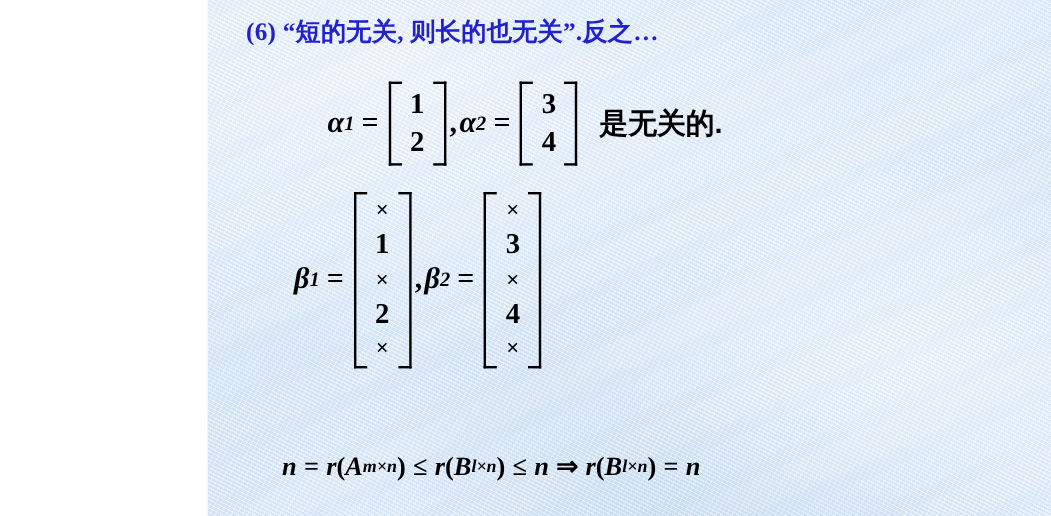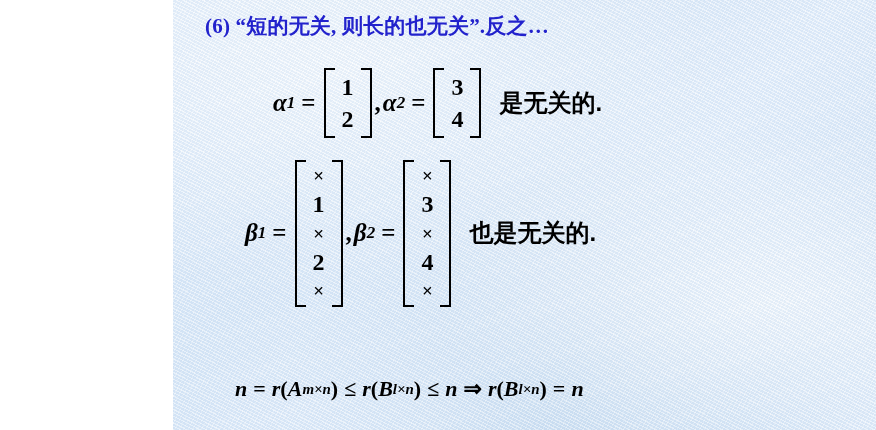--- a/index.html
+++ b/index.html
@@ -203,21 +203,20 @@
       <span class="brk left"></span>
       <span class="mcol">
         <span class="mcell x">×</span>
         <span class="mcell">3</span>
         <span class="mcell x">×</span>
         <span class="mcell">4</span>
         <span class="mcell x">×</span>
       </span>
       <span class="brk right"></span>
     </span>
-    <span class="tail">也是无关的.</span>
   </div>
 
   <div class="eq-row" id="row-rank">
     <span class="sym">n</span>
     <span class="op">=</span>
     <span class="sym">r</span>
       <span>(</span>
       <span class="sym">A</span>
       <span class="sub">m×n</span>
       <span>)</span>

